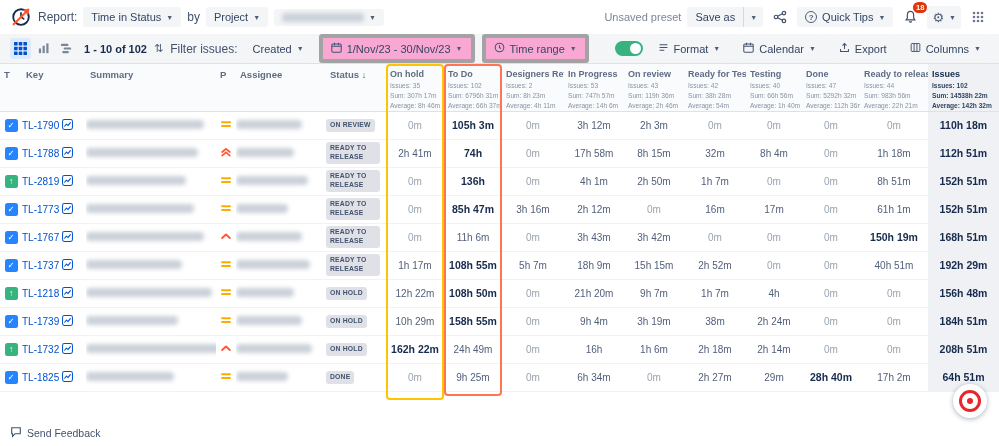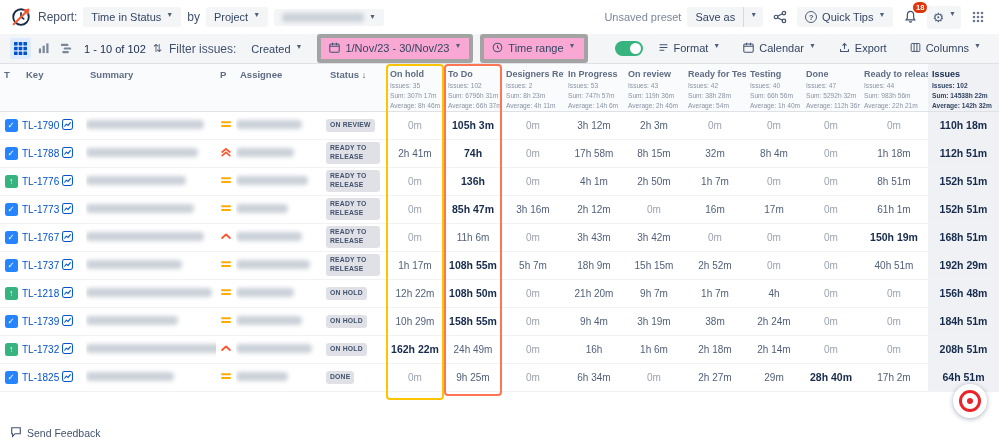--- a/index.html
+++ b/index.html
@@ -1,34 +1,34 @@
 <!DOCTYPE html>
 <html><head>
 <meta charset="utf-8">
 <style>
 *{margin:0;padding:0;box-sizing:border-box}
 body{width:999px;height:446px;font-family:"Liberation Sans","DejaVu Sans",sans-serif;background:#fff;color:#42526E;overflow:hidden;position:relative}
 .topbar{height:34px;display:flex;align-items:center;gap:6px;padding:0 10px}
 .lbl{font-size:12px;color:#42526E;white-space:nowrap}
 .muted{font-size:11px;color:#7A869A;white-space:nowrap}
-.dd{display:inline-flex;gap:5px;background:#F4F5F7;border:none;border-radius:3px;padding:4px 8px;font-size:11px;color:#344563;cursor:pointer;font-family:inherit;white-space:nowrap}
+.dd{display:inline-flex;align-items:center;gap:5px;background:#F4F5F7;border:none;border-radius:3px;padding:4px 8px;font-size:11px;color:#344563;cursor:pointer;font-family:inherit;white-space:nowrap}
 .dd.light{background:#f9a8d4;border:4px solid #a3a3a3}
 .caret{font-size:7px;color:#505F79}
 .spacer{flex:1}
 .iconbtn{display:inline-flex;align-items:center;justify-content:center;width:22px;height:22px;border-radius:3px;cursor:pointer;position:relative;flex:none}
 .nbadge{position:absolute;top:-4px;right:-6px;background:#DE350B;color:#fff;font-size:7.5px;font-weight:700;border-radius:7px;padding:1px 3px;line-height:1.2}
 .qi{width:12px;height:12px;border-radius:50%;border:1.2px solid #505F79;color:#505F79;font-size:8px;font-weight:700;display:inline-flex;align-items:center;justify-content:center}
 .split{display:inline-flex}
 .split .seg1{border-top-right-radius:0;border-bottom-right-radius:0}
 .split .seg2{border-top-left-radius:0;border-bottom-left-radius:0;border-left:1px solid #D5D9E0;padding:4px 6px}
 .toolbar{height:30px;background:#F4F5F7;border-bottom:1px solid #DFE1E6;display:flex;align-items:center;gap:7px;padding:0 10px}
 .views{display:flex;gap:2px;align-items:center}
 .vbtn{width:21px;height:21px;border-radius:3px;display:inline-flex;align-items:center;justify-content:center;cursor:pointer}
 .vbtn.active{background:#DEEBFF}
-.count{font-size:11px;color:#172B4D;font-weight:400;white-space:nowrap}
+.count{font-size:11px;color:#172B4D;font-weight:700;white-space:nowrap}
 .refresh{font-size:11px;color:#505F79;cursor:pointer}
 .toggle{width:28px;height:15px;border-radius:8px;background:#36B37E;position:relative;cursor:pointer;flex:none}
 .knob{position:absolute;right:2px;top:2px;width:11px;height:11px;border-radius:50%;background:#fff}
 .tablewrap{position:relative}
 table{border-collapse:collapse;table-layout:fixed;width:999px}
 thead th{background:#FAFBFC;border-bottom:1px solid #DFE1E6;vertical-align:top;padding:5px 0 0 4px;text-align:left;height:46px;font-weight:700}
 th.fh{font-size:9.5px;color:#5E6C84}
 .shl{font-size:9px;color:#5E6C84;font-weight:700;margin-bottom:2px;white-space:nowrap;overflow:hidden}
 .shs{font-size:6.6px;color:#8993A4;font-weight:400;line-height:1.5;white-space:nowrap;overflow:hidden}
 th.tc .shl{color:#172B4D}
@@ -362,21 +362,21 @@
           <td class="cv">17h 58m</td>
           <td class="cv">8h 15m</td>
           <td class="cv">32m</td>
           <td class="cv">8h 4m</td>
           <td class="cv z">0m</td>
           <td class="cv">1h 18m</td>
           <td class="cv tc b">112h 51m</td>
         </tr>
         <tr>
           <td class="ct"><span class="ticon imp">↑</span></td>
-          <td class="ck"><span class="key">TL-1776</span> <span class="cic"><svg width="11" height="11" viewBox="0 0 12 12">
+          <td class="ck"><span class="key">TL-2819</span> <span class="cic"><svg width="11" height="11" viewBox="0 0 12 12">
                 <rect x="0.6" y="0.6" width="10.8" height="10.8" rx="2" fill="none" stroke="#0052CC" stroke-width="1.1"></rect>
                 <polyline points="2.6,8.2 4.8,5.6 6.6,7 9.4,3.6" fill="none" stroke="#0052CC" stroke-width="1.2"></polyline>
               </svg></span></td>
           <td><span class="blur" style="width:100px"></span></td>
           <td class="cp"><span><svg width="12" height="12" viewBox="0 0 12 12">
                 <rect x="1" y="3.2" width="10" height="2.1" rx="1" fill="#FFAB00"></rect>
                 <rect x="1" y="6.9" width="10" height="2.1" rx="1" fill="#FFAB00"></rect>
               </svg></span></td>
           <td><span class="blur" style="width:72px"></span></td>
           <td class="cs"><span class="badge">READY TO RELEASE</span></td>

